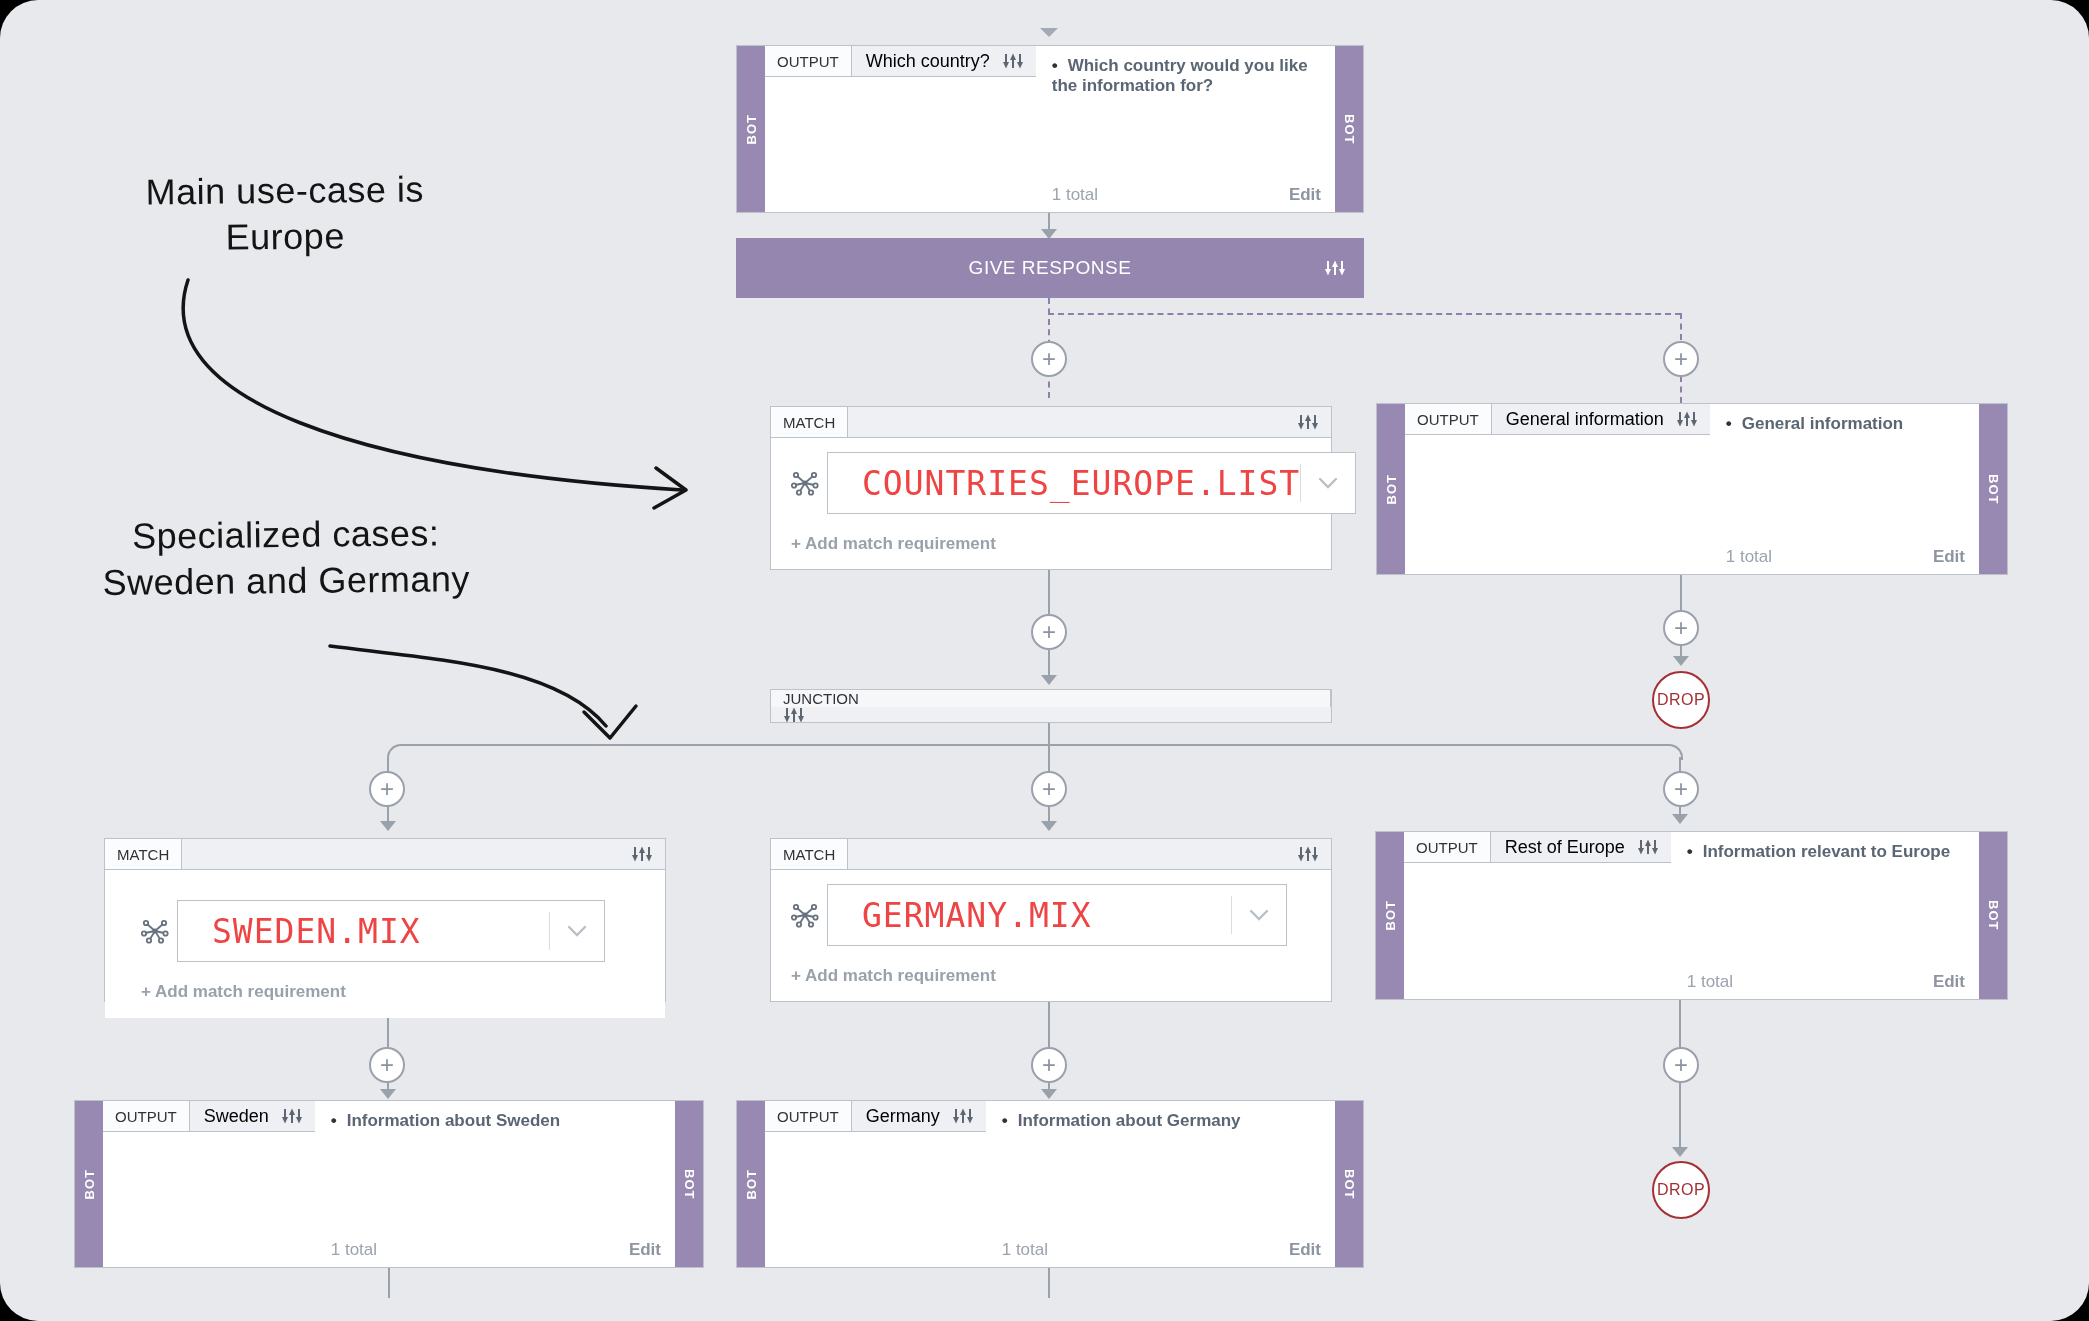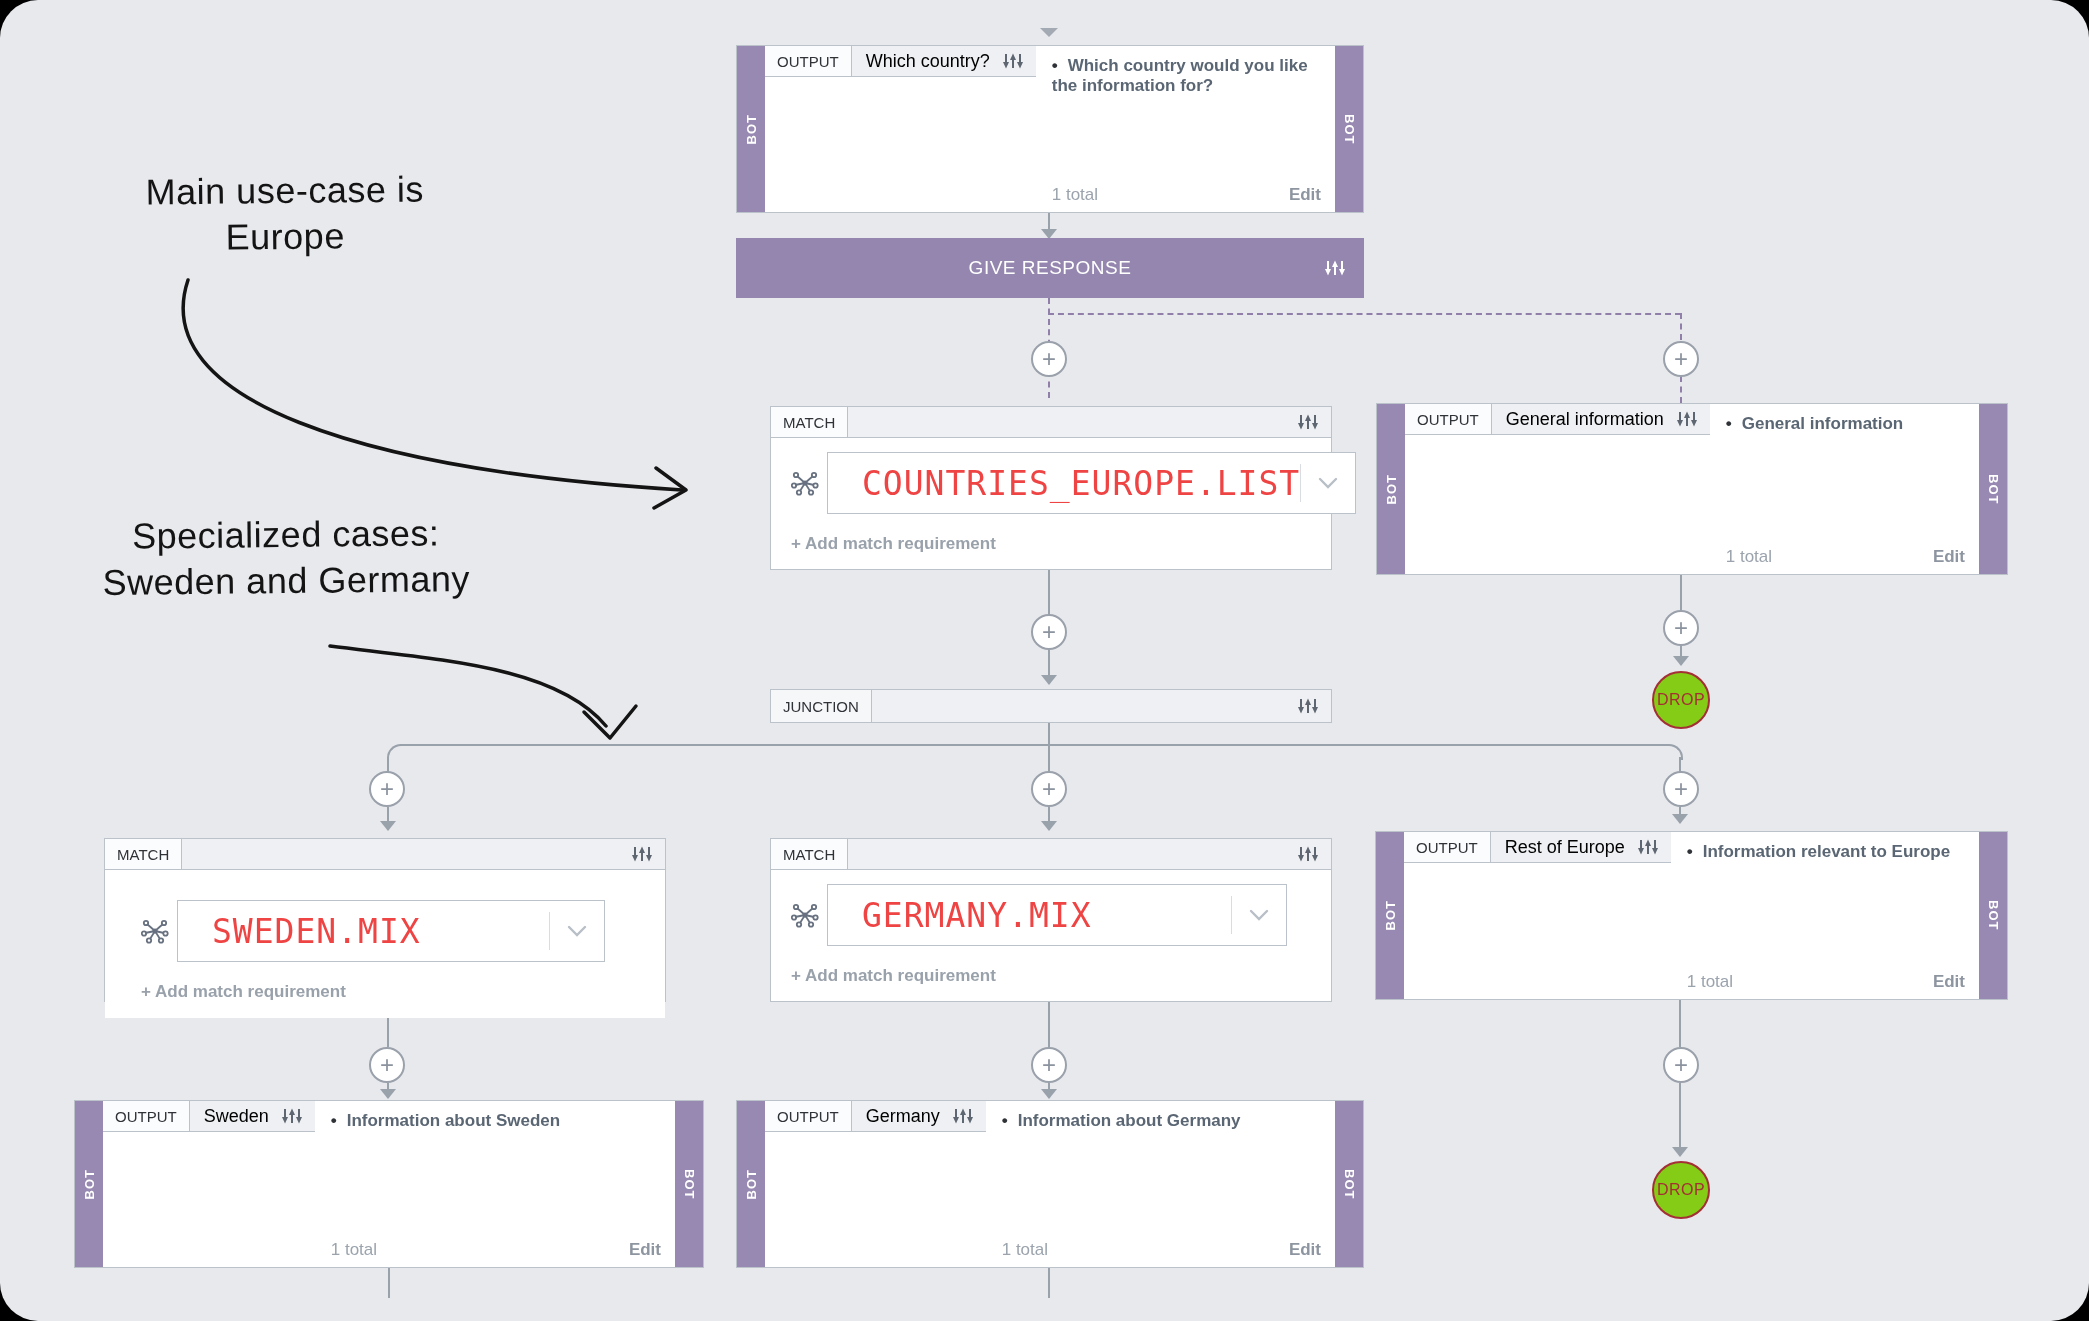--- a/index.html
+++ b/index.html
@@ -11,21 +11,21 @@
   .hline{position:absolute;height:2px;background:#99a1ab;}
   .ah{position:absolute;width:0;height:0;border-left:8px solid transparent;border-right:8px solid transparent;border-top:10px solid #99a1ab;}
   .tri-top{position:absolute;width:0;height:0;border-left:9px solid transparent;border-right:9px solid transparent;border-top:9px solid #a3aab4;}
   .vdash{position:absolute;width:0;border-left:2px dashed #8f7fa9;}
   .hdash{position:absolute;height:0;border-top:2px dashed #8f7fa9;}
   .elbow{position:absolute;width:14px;height:14px;}
   .elbow.l{border-left:2px solid #99a1ab;border-top:2px solid #99a1ab;border-top-left-radius:14px;}
   .elbow.r{border-right:2px solid #99a1ab;border-top:2px solid #99a1ab;border-top-right-radius:14px;}
 
   .plus{position:absolute;width:36px;height:36px;border-radius:50%;background:#fff;border:2px solid #9aa1ab;box-sizing:border-box;display:flex;align-items:center;justify-content:center;color:#8b939e;font-size:24px;line-height:1;z-index:4;cursor:pointer;}
-  .dropc{position:absolute;width:58px;height:58px;border-radius:50%;background:#84cc16;border:2px solid #a42f35;box-sizing:border-box;display:flex;align-items:center;justify-content:center;color:#a42f35;font-size:16px;letter-spacing:.5px;z-index:4;}
+  .dropc{position:absolute;width:58px;height:58px;border-radius:50%;background:#ffffff;border:2px solid #a42f35;box-sizing:border-box;display:flex;align-items:center;justify-content:center;color:#a42f35;font-size:16px;letter-spacing:.5px;z-index:4;}
 
   
   .node{position:absolute;background:#fff;border:1px solid #bcc2ca;box-sizing:border-box;display:flex;z-index:3;}
   .strip{width:28px;background:#9789b1;display:flex;align-items:center;justify-content:center;flex:none;}
   .strip span{color:#fff;font-size:13px;font-weight:bold;letter-spacing:1px;writing-mode:vertical-rl;}
   .strip.left span{transform:rotate(180deg);}
   .nmain{flex:1;display:flex;flex-direction:row;min-width:0;}
   .nhdr{height:30px;background:#eef0f3;border-bottom:1px solid #bcc2ca;display:flex;align-items:stretch;flex:none;}
   .ntab{background:#fbfcfd;border-right:1px solid #bcc2ca;display:flex;align-items:center;padding:0 12px;font-size:15px;color:#2f3237;white-space:nowrap;}
   .ntitle{flex:1;display:flex;align-items:center;padding-left:14px;font-size:18px;color:#000000;white-space:nowrap;overflow:hidden;}
@@ -40,21 +40,21 @@
   
   .mrow{display:flex;align-items:center;margin:14px 44px 0 20px;}
   .hub{flex:none;color:#687180;margin-right:8px;display:flex;}
   .dropdown{flex:1;height:62px;border:1px solid #bcc2ca;background:#fff;display:flex;align-items:center;box-sizing:border-box;cursor:pointer;}
   .dval{flex:1;padding-left:34px;font-family:"DejaVu Sans Mono",monospace;font-size:33px;color:#ef4444;letter-spacing:1px;white-space:nowrap;overflow:hidden;}
   .dsep{width:1px;height:38px;background:#d9dde2;}
   .dchev{width:54px;display:flex;align-items:center;justify-content:center;color:#b9bfc7;}
   .addreq{margin:20px 0 0 20px;font-size:17px;font-weight:bold;color:#99a1ab;cursor:pointer;}
 
   
-  .junction{position:absolute;background:#eef0f3;border:1px solid #bcc2ca;box-sizing:border-box;display:flex;align-items:stretch;z-index:3;}
+  .junction{position:absolute;background:#eef0f3;border:1px solid #bcc2ca;box-sizing:border-box;display:flex;align-items:stretch;z-index:3;flex-direction:column;}
   .junction .ntab{background:#f6f7f9;}
   .junction .spacer{flex:1;}
 
   
   .grbar{position:absolute;background:#9486ae;display:flex;align-items:center;justify-content:center;z-index:3;cursor:pointer;}
   .grbar .lbl{color:#fff;font-weight:normal;font-size:19px;letter-spacing:.5px;}
   .grbar .sliders{position:absolute;right:6px;top:0;bottom:0;color:#fff;}
 
   
   .hand{position:absolute;color:#141414;font-size:36px;line-height:46px;text-align:center;transform:rotate(-.6deg);letter-spacing:.5px;z-index:6;}

